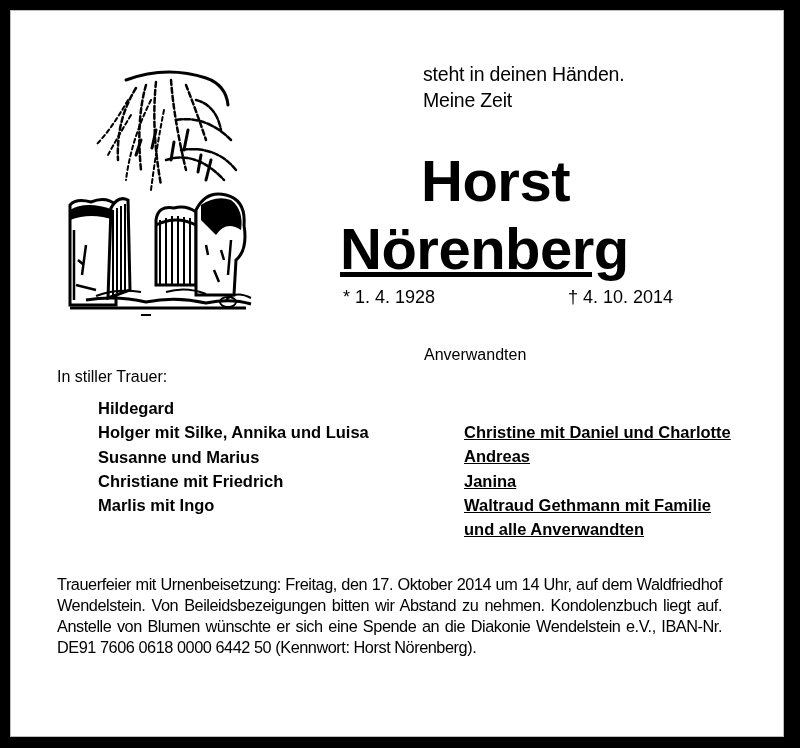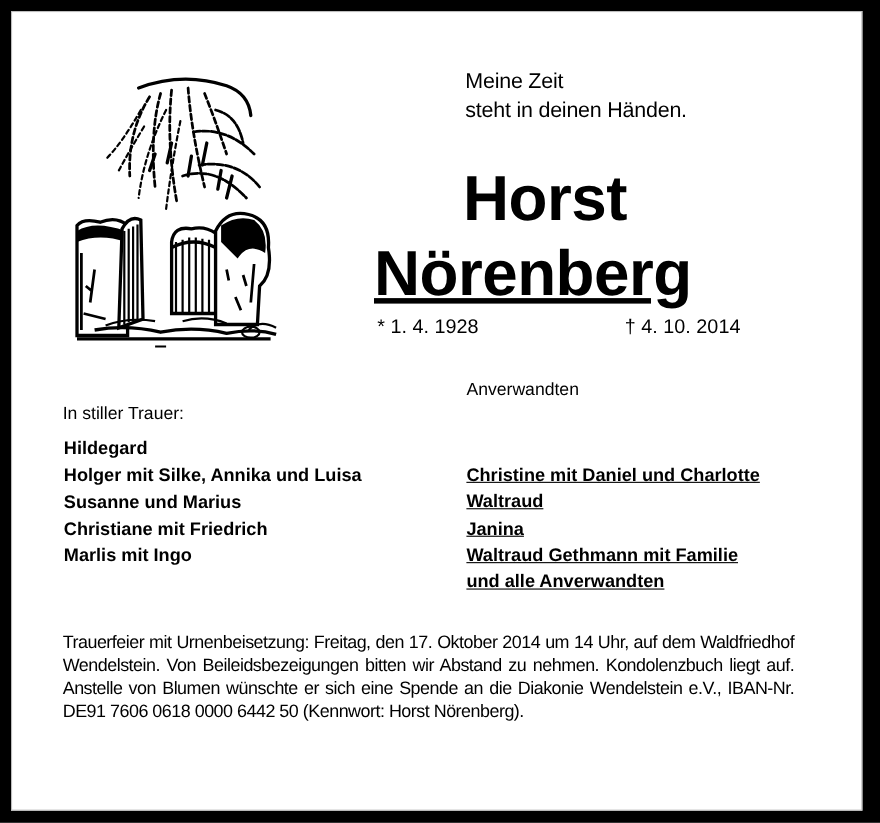--- a/index.html
+++ b/index.html
@@ -15,21 +15,21 @@
   .abs { position: absolute; white-space: nowrap; }
   .motto { left: 423px; top: 61px; font-size: 19.5px; line-height: 26px; letter-spacing: -0.2px; }
   .name { font-weight: bold; font-size: 58px; line-height: 62px; letter-spacing: -0.5px; }
   .first { left: 421px; top: 150px; }
   .last { left: 340px; top: 218px; text-decoration: underline; }
   .dates { font-size: 18px; top: 287px; }
   .birth { left: 343px; }
   .death { left: 568px; }
   .place { left: 424px; top: 346px; font-size: 16px; }
   .intro { left: 57px; top: 368px; font-size: 16px; }
-  .list { font-weight: bold; font-size: 16.5px; line-height: 24.3px; }
+  .list { font-weight: bold; font-size: 16.5px; line-height: 24.3px; margin-left: 40px; }
   .list-left { left: 58px; top: 396px; }
   .list-right { left: 424px; top: 420px; text-decoration: underline; }
   .list div { white-space: nowrap; }
   .notice {
     left: 57px; top: 574px; width: 665px; white-space: normal;
     font-size: 16.3px; line-height: 21px; text-align: justify; letter-spacing: -0.45px;
   }
   .art { left: 56px; top: 60px; }
 </style>
 </head>
@@ -62,22 +62,22 @@
   <path d="M145 145 Q160 135 175 140 Q188 150 185 170 Q170 160 160 175 Q150 165 145 160 Z" fill="#000"></path>
   <path d="M150 185 L152 195 M165 190 L168 200 M175 180 L172 215 M158 210 L163 222" stroke="#000" stroke-width="2.5"></path>
 
   <path d="M14 248 L190 248 M30 240 Q60 235 90 242 Q120 236 150 243 Q175 238 195 244" stroke="#000" stroke-width="3" fill="none"></path>
   <path d="M40 236 Q60 228 85 232 M110 232 Q130 226 150 234 M170 240 Q180 230 195 238" stroke="#000" stroke-width="2" fill="none"></path>
   <ellipse cx="172" cy="242" rx="8" ry="5" fill="none" stroke="#000" stroke-width="2"></ellipse>
   <path d="M85 255 L95 255" stroke="#000" stroke-width="2"></path>
 </svg>
 
 <div class="abs motto">
+  <div>steht in deinen Händen.</div>
   <div>Meine Zeit</div>
-  <div>steht in deinen Händen.</div>
 </div>
 
 <div class="abs name first">Horst</div>
 <div class="abs name last">Nörenberg</div>
 
 <div class="abs dates birth">* 1. 4. 1928</div>
 <div class="abs dates death">† 4. 10. 2014</div>
 
 <div class="abs place">Anverwandten</div>
 
@@ -86,19 +86,19 @@
 <div class="abs list list-left">
   <div>Hildegard</div>
   <div>Holger mit Silke, Annika und Luisa</div>
   <div>Susanne und Marius</div>
   <div>Christiane mit Friedrich</div>
   <div>Marlis mit Ingo</div>
 </div>
 
 <div class="abs list list-right">
   <div>Christine mit Daniel und Charlotte</div>
-  <div>Waltraud</div>
+  <div>Andreas</div>
   <div>Janina</div>
   <div>Waltraud Gethmann mit Familie</div>
   <div>und alle Anverwandten</div>
 </div>
 
 <div class="abs notice">Trauerfeier mit Urnenbeisetzung: Freitag, den 17. Oktober 2014 um 14 Uhr, auf dem Waldfriedhof Wendelstein. Von Beileidsbezeigungen bitten wir Abstand zu nehmen. Kondolenzbuch liegt auf. Anstelle von Blumen wünschte er sich eine Spende an die Diakonie Wendelstein e.V., IBAN-Nr. DE91 7606 0618 0000 6442 50 (Kennwort: Horst Nörenberg).</div>
 
 </body></html>

